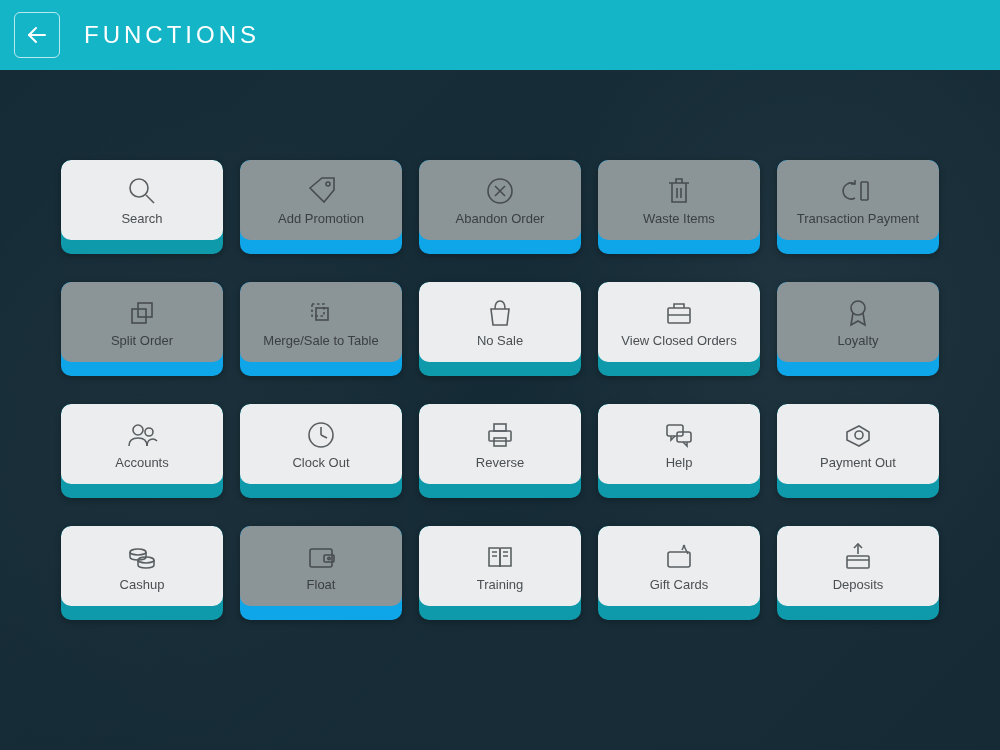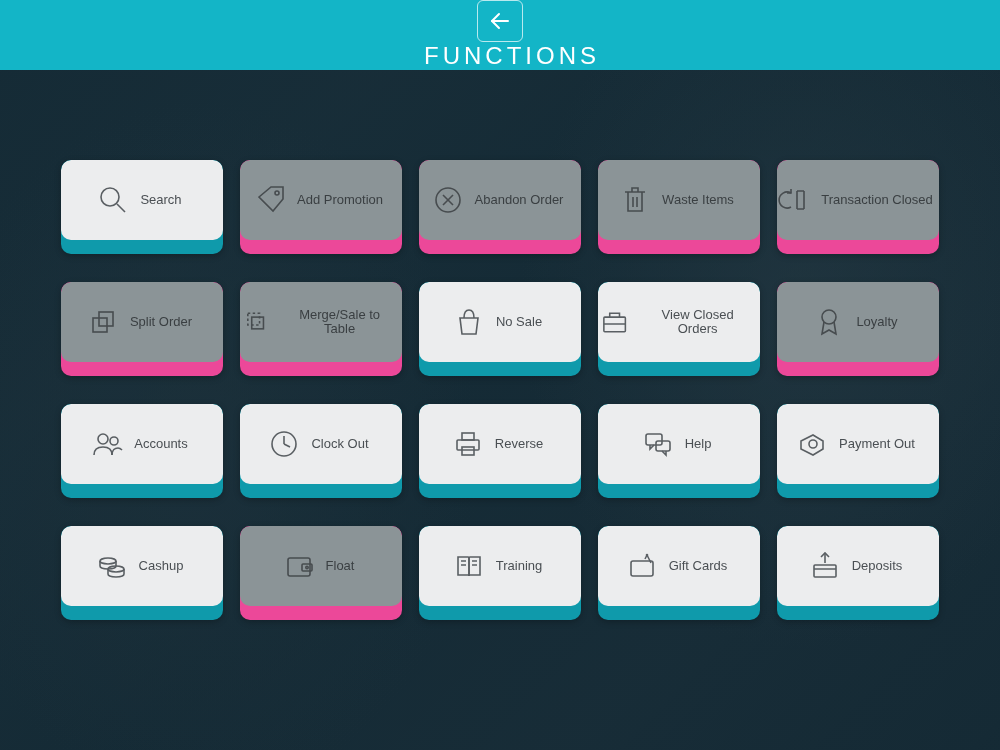--- a/index.html
+++ b/index.html
@@ -20,21 +20,20 @@
     z-index: 0;
   }
   .header {
     position: relative;
     z-index: 2;
     height: 70px;
     background: #13b5c7;
     display: flex;
     align-items: center;
     padding: 0 14px;
-    flex-direction: column;
   }
   .back-btn {
     width: 46px;
     height: 46px;
     border: 1.5px solid rgba(255,255,255,0.7);
     border-radius: 6px;
     background: transparent;
     display: flex;
     align-items: center;
     justify-content: center;
@@ -68,29 +67,29 @@
     cursor: pointer;
     box-shadow: 0 2px 6px rgba(0,0,0,0.25);
   }
   .tile-face {
     position: absolute;
     top: 0; left: 0; right: 0;
     height: 80px;
     background: #ecedee;
     border-radius: 10px 10px 10px 10px;
     display: flex;
-    flex-direction: row;
+    flex-direction: column;
     align-items: center;
     justify-content: center;
     gap: 4px;
   }
   .tile.disabled .tile-face {
     background: #8b9497;
   }
-  .tile.disabled { background: #ec4899; }
+  .tile.disabled { background: #0ea5e9; }
   .tile-face svg {
     width: 34px; height: 34px;
     stroke: #5a5f63;
     fill: none;
     stroke-width: 1.6;
   }
   .tile.disabled .tile-face svg { stroke: #474c4f; }
   .tile-label {
     font-size: 13px;
     color: #4a4f53;
@@ -162,21 +161,21 @@
   <div class="tile disabled">
     <div class="tile-face">
       <svg viewBox="0 0 34 34">
           <path d="M20 8 L20 26"></path>
           <path d="M27 8 L27 26"></path>
           <path d="M20 8 L27 8"></path>
           <path d="M20 26 L27 26"></path>
           <path d="M14 10 A8 8 0 1 0 14 24"></path>
           <polyline points="14 6 14 10 10 10"></polyline>
         </svg>
-      <div class="tile-label">Transaction Closed</div>
+      <div class="tile-label">Transaction Payment</div>
     </div>
   </div>
 
   <div class="tile disabled">
     <div class="tile-face">
       <svg viewBox="0 0 34 34">
           <rect x="7" y="13" width="14" height="14"></rect>
           <rect x="13" y="7" width="14" height="14"></rect>
         </svg>
       <div class="tile-label">Split Order</div>

